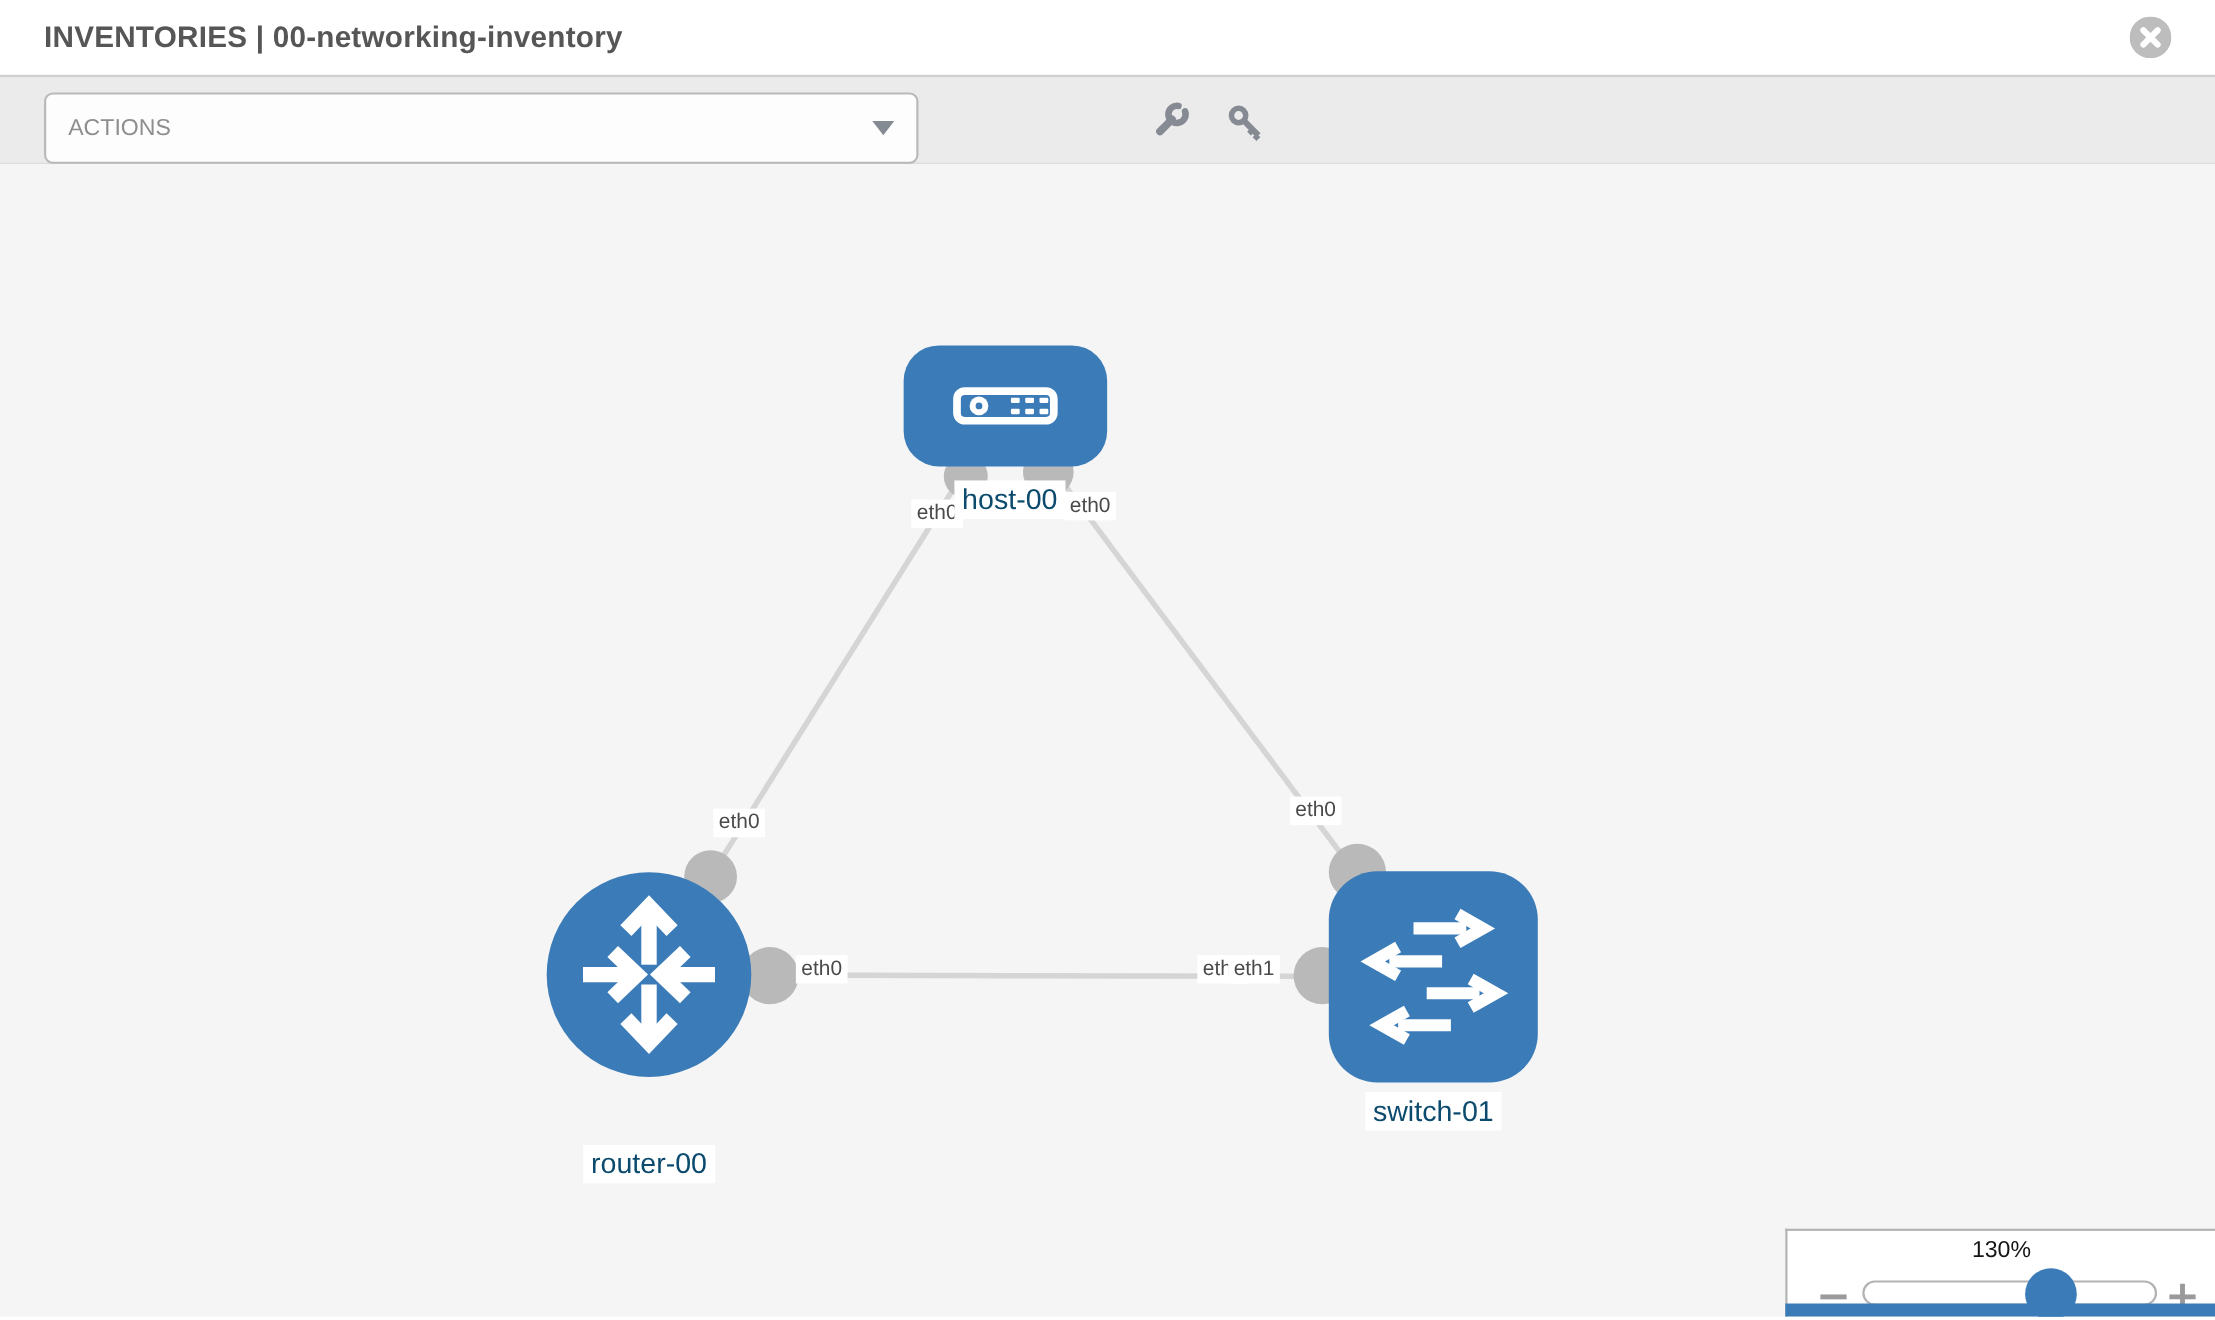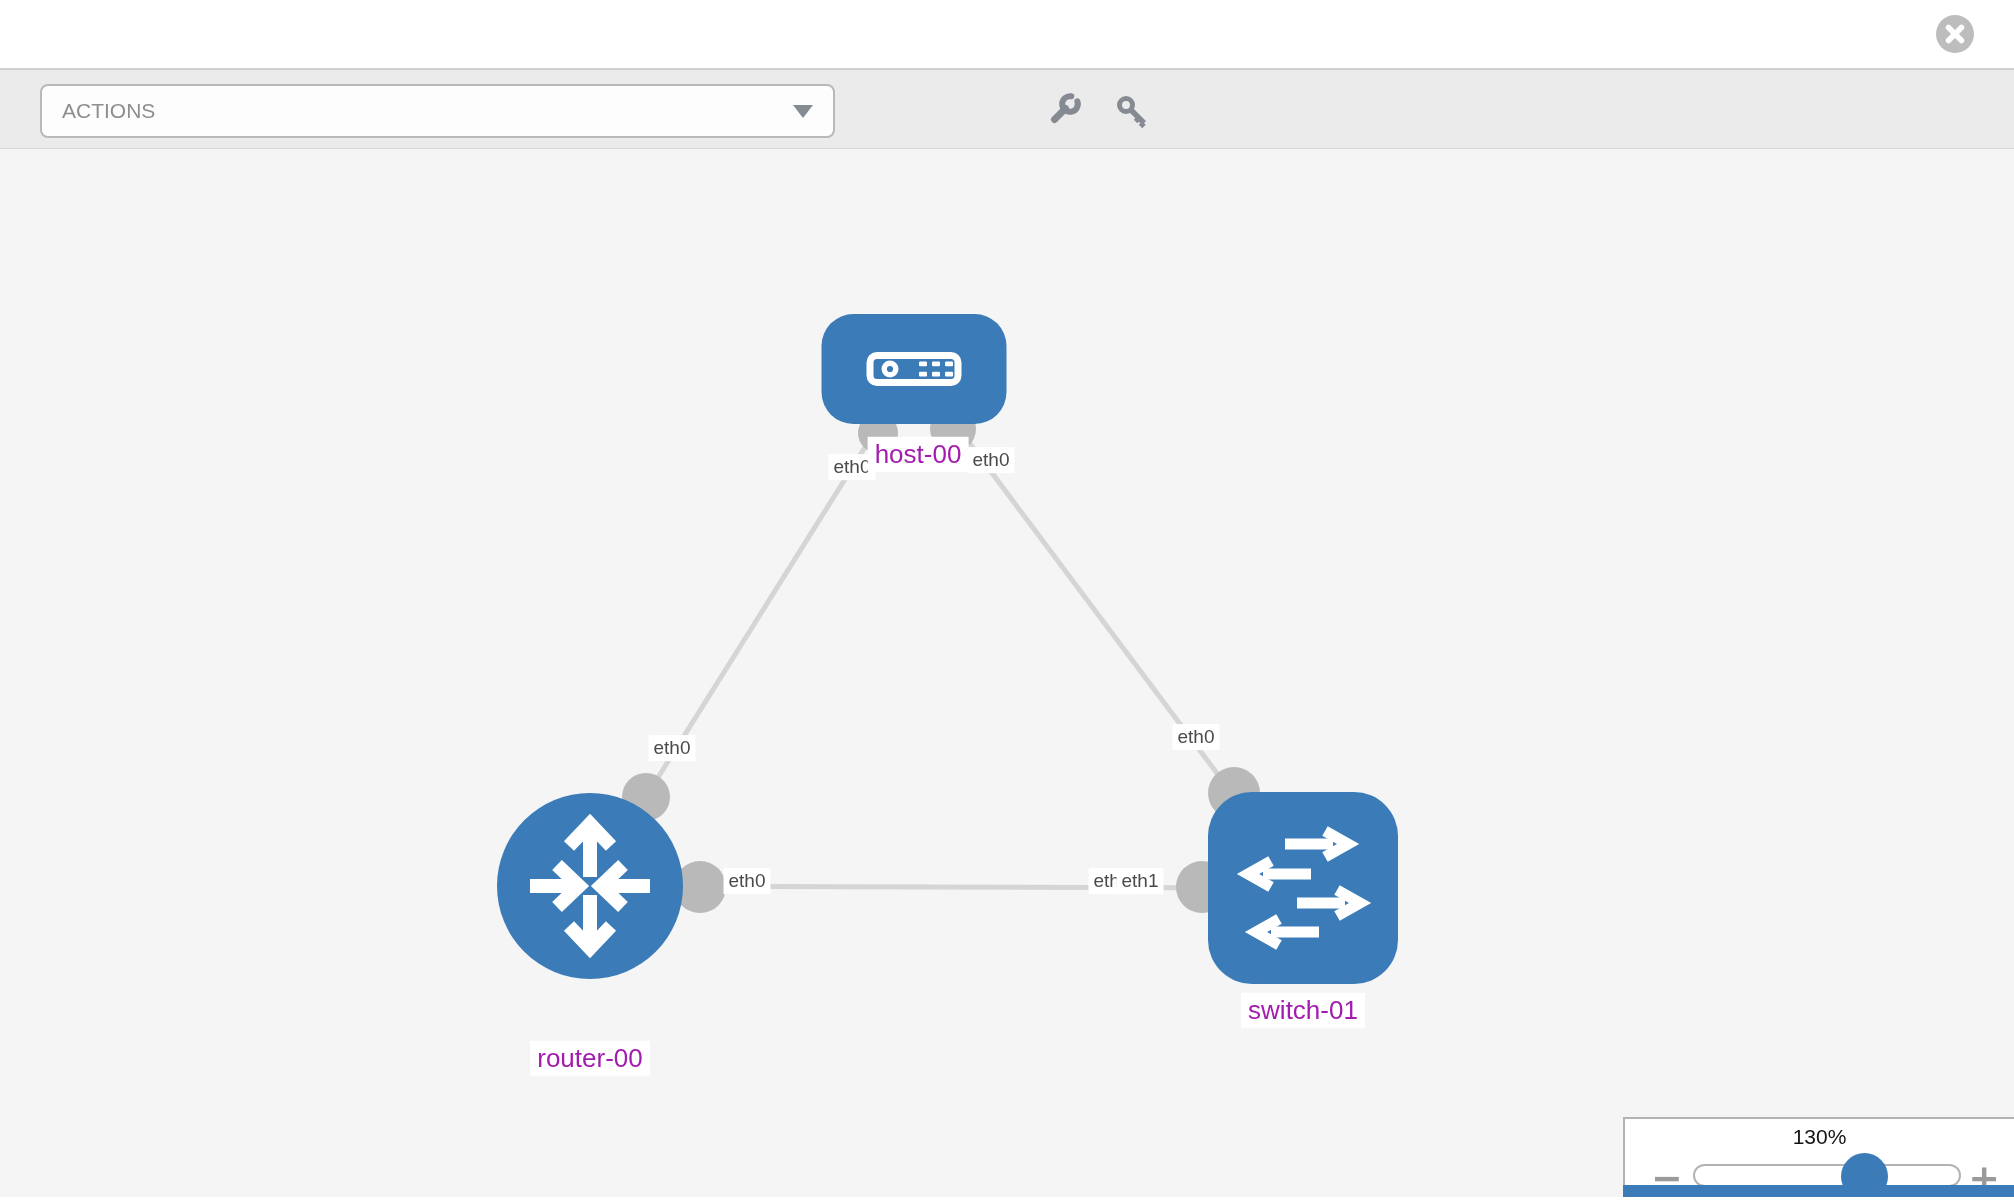--- a/index.html
+++ b/index.html
@@ -12,41 +12,41 @@
   .hdr { position:relative; height:70px; background:#ffffff;
     border-bottom:2px solid #cfcfcf; display:flex; align-items:center;
     padding-left:40px; }
   .hdr .title { font-size:27px; font-weight:bold; color:#565656; letter-spacing:.2px; }
   .close-btn { position:absolute; right:40px; top:15px; width:38px; height:38px;
     border:none; background:transparent; cursor:pointer; padding:0; }
 
   
   .toolbar { position:relative; height:79px; background:#ebebeb;
     border-bottom:1px solid #d8d8d8; }
-  .dd { position:absolute; top:14px; height:54px; background:#fdfdfd;
+  .dd { position:absolute; top:14px; height:65px; background:#fdfdfd;
     border:2px solid #b9b9b9; border-radius:8px; display:flex;
     align-items:center; justify-content:space-between; padding:0 20px;
     cursor:pointer; }
   .dd .dd-label { font-size:21px; color:#8e8e8e; }
   .caret { width:0; height:0; border-left:10px solid transparent;
     border-right:10px solid transparent; border-top:13px solid #858b93; }
   .dd-actions { left:40px;  width:795px; }
   .dd-search  { left:1185px; width:793px; }
   .tool-btn { position:absolute; top:20px; width:44px; height:44px; border:none;
     background:transparent; cursor:pointer; padding:2px; }
   .tool-wrench { left:1044px; }
   .tool-key    { left:1111px; }
 
   
   .canvas { position:relative; height:1048px; background:#f5f5f5; overflow:hidden; }
   .canvas svg.topo { position:absolute; left:0; top:0; z-index:1; }
 
   .lbl { position:absolute; transform:translate(-50%,-50%); background:#ffffff;
     white-space:nowrap; line-height:1.25; }
-  .node-lbl { font-size:26px; color:#a21caf; padding:1px 7px; z-index:4; }
+  .node-lbl { font-size:26px; color:#0c4a6e; padding:1px 7px; z-index:4; }
   .if-lbl { font-size:19px; color:#4a4a4a; padding:1px 5px; z-index:2; }
   .if-lbl.front { z-index:3; }
 
   
   .zoom-panel { position:absolute; right:0; bottom:0; width:391px; height:80px;
     background:#ffffff; border-left:2px solid #b3b3b3; border-top:2px solid #b3b3b3;
     z-index:5; }
   .zoom-level { position:absolute; top:6px; left:0; right:0; text-align:center;
     font-size:21px; color:#141414; }
   .zoom-btn { position:absolute; border:none; background:transparent; cursor:pointer;
@@ -60,20 +60,21 @@
     border-radius:50%; background:#3b7cb8; cursor:grab; }
   .accent-bar { position:absolute; left:-2px; right:0; bottom:0; height:12px;
     background:#3b7cb8; }
 </style>
 </head>
 <body>
 
 <div class="app">
 
   <header class="hdr">
+    <div class="title">INVENTORIES | 00-networking-inventory</div>
     <button class="close-btn">
       <svg width="38" height="38" viewBox="0 0 38 38">
         <circle cx="19" cy="19" r="19" fill="#bdbdbd"></circle>
         <line x1="12.5" y1="12.5" x2="25.5" y2="25.5" stroke="#fff" stroke-width="5.5" stroke-linecap="round"></line>
         <line x1="25.5" y1="12.5" x2="12.5" y2="25.5" stroke="#fff" stroke-width="5.5" stroke-linecap="round"></line>
       </svg>
     </button>
   </header>
 
   <div class="toolbar">

